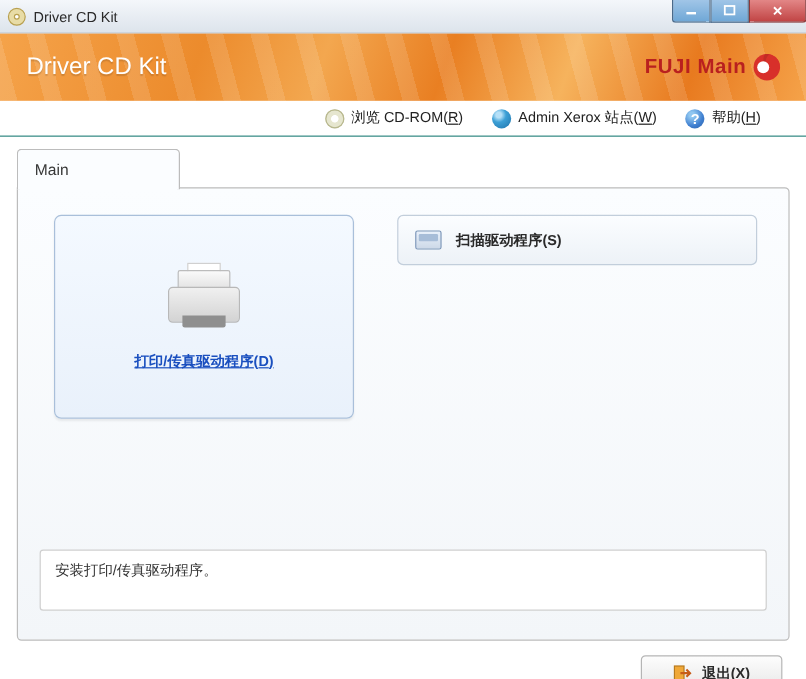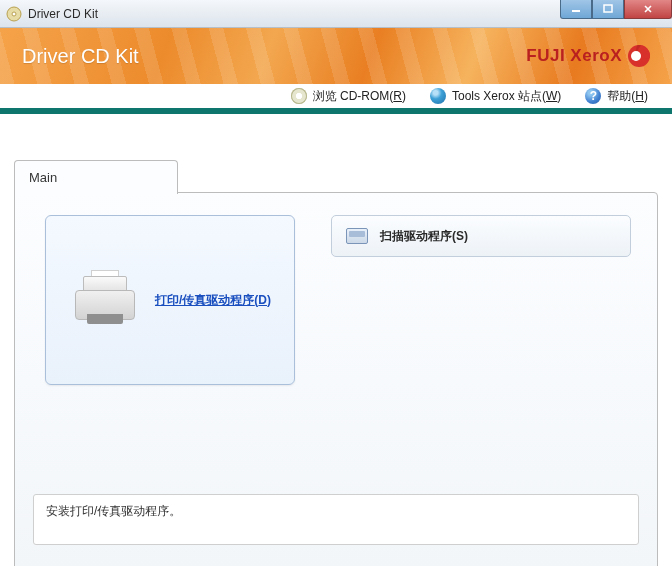--- a/index.html
+++ b/index.html
@@ -21,38 +21,38 @@
   .banner { height: 56px; background: linear-gradient(110deg, #f5a34a 0%, #ec8b2c 25%, #f3a74f 40%, #e97f22 55%, #f6b35d 70%, #e87a1f 85%, #f5a34a 100%); display: flex; align-items: center; justify-content: space-between; padding: 0 22px; position: relative; overflow: hidden; }
   .banner::before { content: ""; position: absolute; inset: 0; background: repeating-linear-gradient(75deg, rgba(255,255,255,0.12) 0 14px, rgba(0,0,0,0) 14px 36px); }
   .banner-title { font-size: 20px; color: #fff; font-weight: 400; text-shadow: 0 1px 1px rgba(0,0,0,0.15); z-index: 1; }
   .brand { display: flex; align-items: center; gap: 6px; z-index: 1; }
   .brand-text { font-size: 17px; font-weight: 700; letter-spacing: 0.5px; color: #b9201f; }
   .brand-logo { width: 22px; height: 22px; background: #d8302a; border-radius: 50%; position: relative; overflow: hidden; }
   .brand-logo::after { content: ""; position: absolute; left: 3px; top: 6px; width: 10px; height: 10px; background: #fff; border-radius: 50%; }
   .brand-logo::before { content: ""; position: absolute; right: -4px; top: -4px; width: 18px; height: 18px; background: #d8302a; border-radius: 50%; box-shadow: inset 2px 2px 0 rgba(0,0,0,0.1); }
 
   
-  .toolbar { height: 30px; background: #fff; border-bottom: 6px solid #0f766e; display: flex; align-items: center; justify-content: flex-end; gap: 24px; padding-right: 24px; font-size: 12px; }
+  .toolbar { height: 30px; background: #fff; border-bottom: 1px solid #0f766e; display: flex; align-items: center; justify-content: flex-end; gap: 24px; padding-right: 38px; font-size: 12px; }
   .tool-link { display: flex; align-items: center; gap: 6px; color: #222; cursor: pointer; }
   .tool-link .hot { text-decoration: underline; }
   .icon-circ { width: 16px; height: 16px; border-radius: 50%; display: flex; align-items: center; justify-content: center; }
   .icon-cd { background: radial-gradient(circle at 50% 50%, #fff 0 25%, #e6e6cf 30% 60%, #c9c9a8 65% 100%); box-shadow: inset 0 0 0 1px #b8b88e; }
   .icon-globe { background: radial-gradient(circle at 35% 30%, #b6e0f7 0 15%, #3da0d6 40%, #1f72aa 100%); }
   .icon-help { background: radial-gradient(circle at 35% 30%, #8fc6f0 0 15%, #3f7fd0 60%, #2a5fa8 100%); color: #fff; font-weight: 700; font-size: 12px; }
 
   
   .tab-strip { display: flex; padding: 8px 0 0 14px; background: #fff; }
-  .tab { width: 164px; height: 32px; border: 1px solid #bfbfbf; border-bottom: none; border-radius: 4px 4px 0 0; margin-right: 2px; display: flex; align-items: center; padding-left: 14px; font-size: 13px; color: #373737; background: linear-gradient(to bottom, #f6f6f6, #eaeaea); cursor: pointer; position: relative; top: 0; margin-top: 36px; }
+  .tab { width: 136px; height: 32px; border: 1px solid #bfbfbf; border-bottom: none; border-radius: 4px 4px 0 0; margin-right: 2px; display: flex; align-items: center; padding-left: 14px; font-size: 13px; color: #373737; background: linear-gradient(to bottom, #f6f6f6, #eaeaea); cursor: pointer; position: relative; top: 0; }
   .tab.active { background: #fbfdff; border-color: #bcbcbc; height: 34px; top: 2px; z-index: 2; }
   .tab:not(.active) { top: 4px; height: 30px; }
 
   
   .panel { margin: 0 14px; border: 1px solid #bcbcbc; border-radius: 0 4px 4px 4px; background: linear-gradient(to bottom, #fbfdff 0%, #f3f6f9 100%); height: 378px; position: relative; padding: 18px; }
 
-  .big-tile { position: absolute; left: 30px; top: 22px; width: 250px; height: 170px; border: 1px solid #a9bfda; border-radius: 6px; background: linear-gradient(to bottom, #f4f9ff, #e9f1fb); box-shadow: 0 1px 2px rgba(0,0,0,0.07); display: flex; flex-direction: row; align-items: center; justify-content: center; gap: 14px; cursor: pointer; }
+  .big-tile { position: absolute; left: 30px; top: 22px; width: 250px; height: 170px; border: 1px solid #a9bfda; border-radius: 6px; background: linear-gradient(to bottom, #f4f9ff, #e9f1fb); box-shadow: 0 1px 2px rgba(0,0,0,0.07); display: flex; flex-direction: column; align-items: center; justify-content: center; gap: 14px; cursor: pointer; }
   .printer-icon { width: 72px; height: 60px; position: relative; }
   .printer-icon .body { position: absolute; left: 6px; top: 20px; width: 60px; height: 30px; background: linear-gradient(to bottom, #f0f0f0, #d3d3d3); border: 1px solid #b8b8b8; border-radius: 4px; }
   .printer-icon .top { position: absolute; left: 14px; top: 6px; width: 44px; height: 18px; background: linear-gradient(to bottom, #fafafa, #e0e0e0); border: 1px solid #bcbcbc; border-radius: 2px 2px 0 0; }
   .printer-icon .tray { position: absolute; left: 18px; top: 44px; width: 36px; height: 10px; background: #8f8f8f; border-radius: 0 0 2px 2px; }
   .printer-icon .paper { position: absolute; left: 22px; top: 0; width: 28px; height: 10px; background: #fff; border: 1px solid #d0d0d0; }
   .tile-label { font-size: 12px; font-weight: 700; color: #1a4fbf; text-decoration: underline; }
 
   .small-tile { position: absolute; left: 316px; top: 22px; width: 300px; height: 42px; border: 1px solid #c2cedb; border-radius: 5px; background: linear-gradient(to bottom, #fbfdff, #edf2f7); display: flex; align-items: center; gap: 12px; padding: 0 14px; cursor: pointer; }
   .scanner-ic { width: 22px; height: 16px; border: 1px solid #7a95b8; border-radius: 2px; background: linear-gradient(to bottom, #e8f0fa, #cdd9e8); position: relative; }
   .scanner-ic::after { content: ""; position: absolute; left: 2px; top: 2px; right: 2px; height: 6px; background: #a7bdd8; border-radius: 1px; }
@@ -91,33 +91,33 @@
       <svg viewBox="0 0 12 10">
           <path d="M3 2 L9 8 M9 2 L3 8" stroke="#fff" stroke-width="1.6"></path>
         </svg>
     </div>
   </div>
 </div>
 
 <div class="banner">
   <div class="banner-title">Driver CD Kit</div>
   <div class="brand">
-    <span class="brand-text">FUJI XeroX</span>
+    <span class="brand-text">FUJI Main</span>
     <span class="brand-logo"></span>
   </div>
 </div>
 
 <div class="toolbar">
   <div class="tool-link">
     <span class="icon-circ icon-cd"></span>
     <span><span>浏览 CD-ROM</span>(<span class="hot">R</span>)</span>
   </div>
   <div class="tool-link">
     <span class="icon-circ icon-globe"></span>
-    <span><span>Tools Xerox 站点</span>(<span class="hot">W</span>)</span>
+    <span><span>Admin Xerox 站点</span>(<span class="hot">W</span>)</span>
   </div>
   <div class="tool-link">
     <span class="icon-circ icon-help">?</span>
     <span><span>帮助</span>(<span class="hot">H</span>)</span>
   </div>
 </div>
 
 <div class="tab-strip">
   <div class="tab active">Main</div>
 </div>

